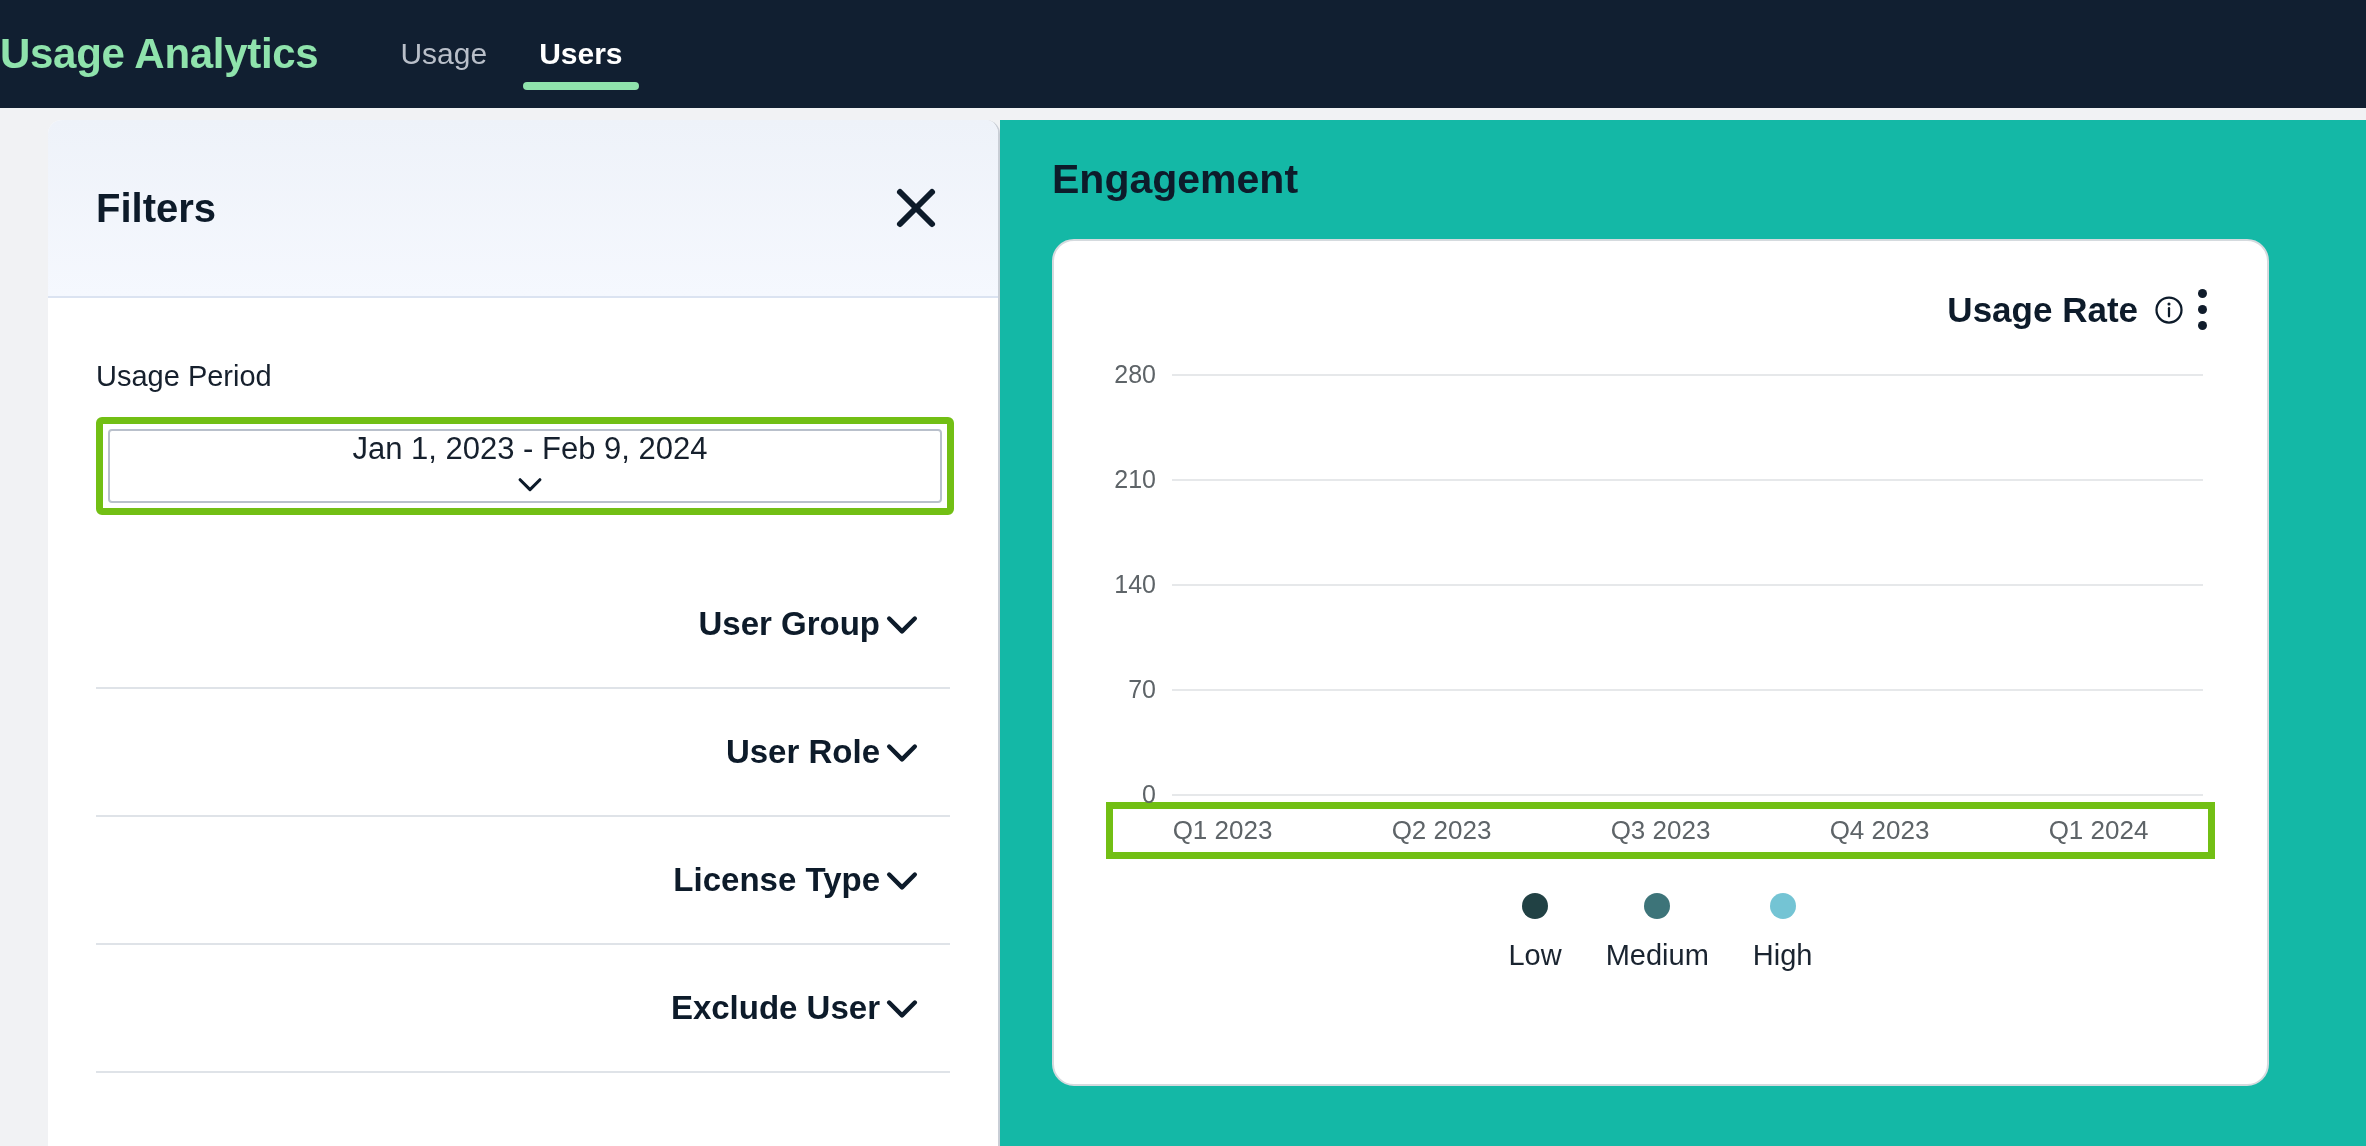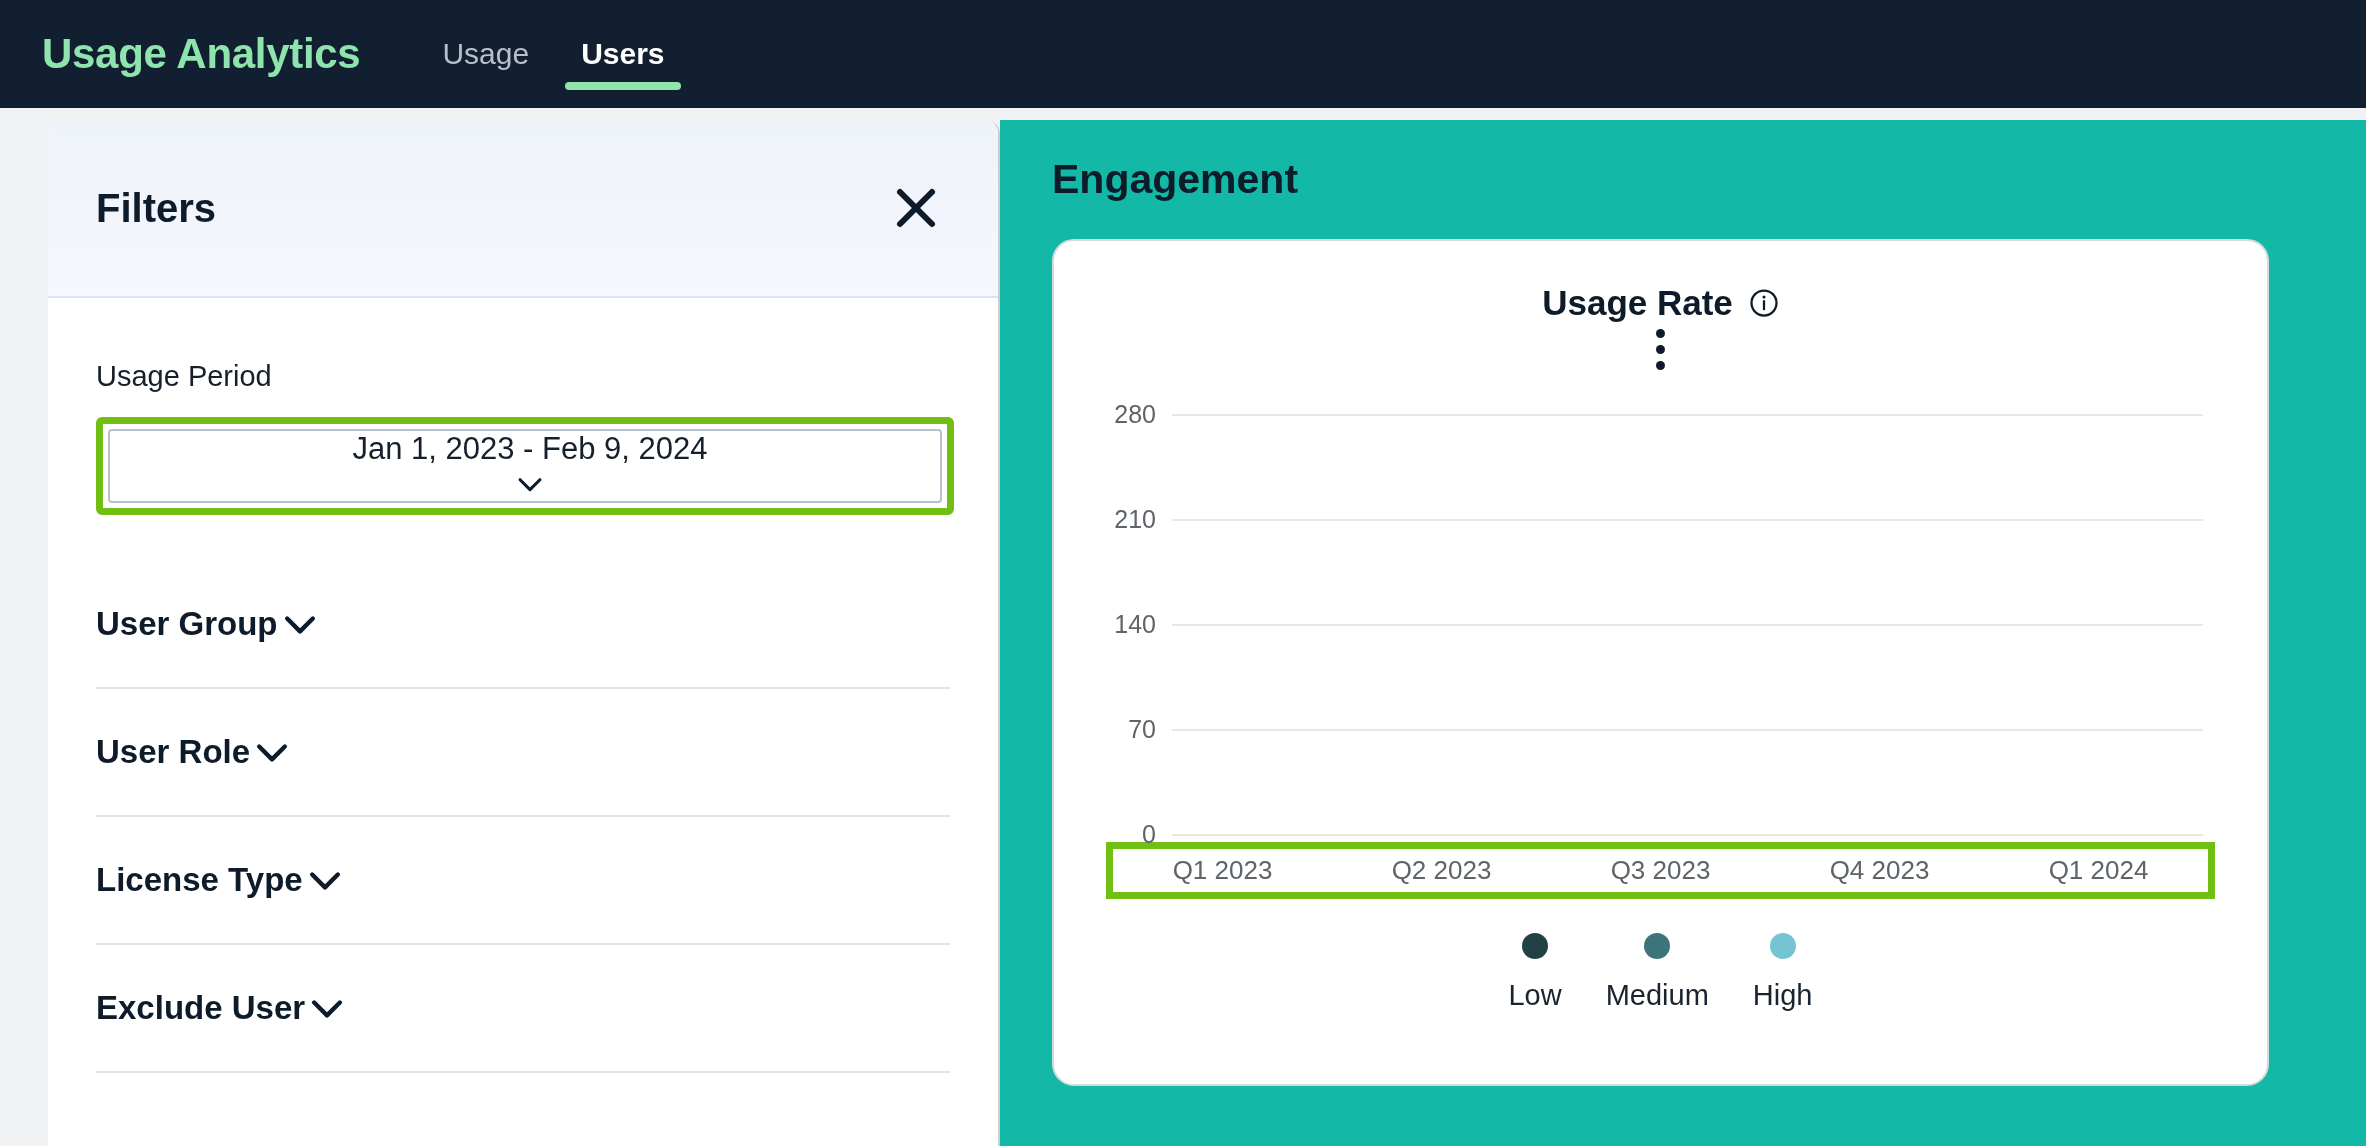--- a/index.html
+++ b/index.html
@@ -10,21 +10,20 @@
     font-family: "Liberation Sans", sans-serif;
     overflow: hidden;
   }
 
   
   .topbar {
     height: 108px;
     background: #111f31;
     display: flex;
     align-items: center;
-    padding-left: 42px;
     position: relative;
   }
   .brand {
     color: #8fe3ac;
     font-size: 42px;
     font-weight: bold;
     letter-spacing: -0.3px;
   }
   .tabs {
     display: flex;
@@ -119,21 +118,21 @@
     cursor: pointer;
     flex-direction: column;
   }
   .date-value { font-size: 31px; color: #16202d; }
 
   .accordion { margin-top: 46px; }
   .acc-row {
     height: 128px;
     display: flex;
     align-items: center;
-    justify-content: flex-start;
+    justify-content: flex-end;
     border-bottom: 2px solid #dfe3e8;
     padding-right: 26px;
     cursor: pointer;
   }
   .acc-label {
     font-size: 33px;
     font-weight: bold;
     color: #0d1b2a;
   }
   .chev { display: block; }
@@ -157,21 +156,20 @@
     border: 2px solid #d5dade;
     border-radius: 22px;
     background: #fff;
     padding: 42px 46px 0 46px;
     position: relative;
   }
   .card-head {
     display: flex;
     align-items: center;
     justify-content: flex-end;
-    flex-direction: column;
   }
   .card-title-wrap { display: flex; align-items: center; gap: 16px; }
   .card-title { font-size: 35px; font-weight: bold; color: #0d1b2a; }
   .kebab { cursor: pointer; padding: 6px 14px; display:flex; flex-direction:column; gap:7px; align-items:center; }
   .kebab i { width: 9px; height: 9px; border-radius: 50%; background:#101c2b; display:block; }
 
   
   .chart {
     position: relative;
     margin-top: 38px;

